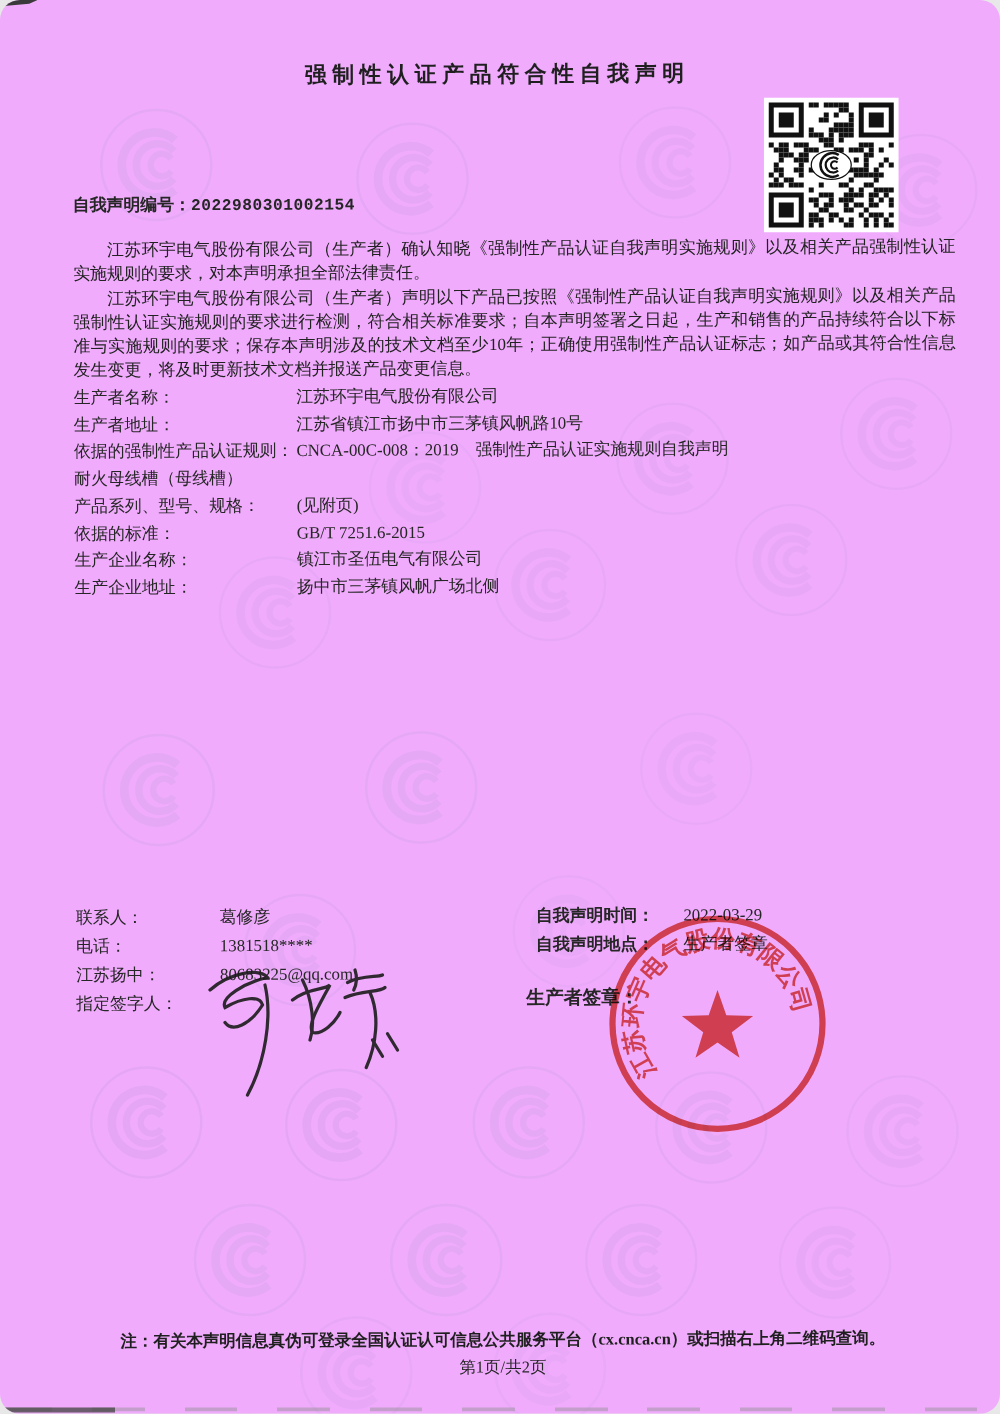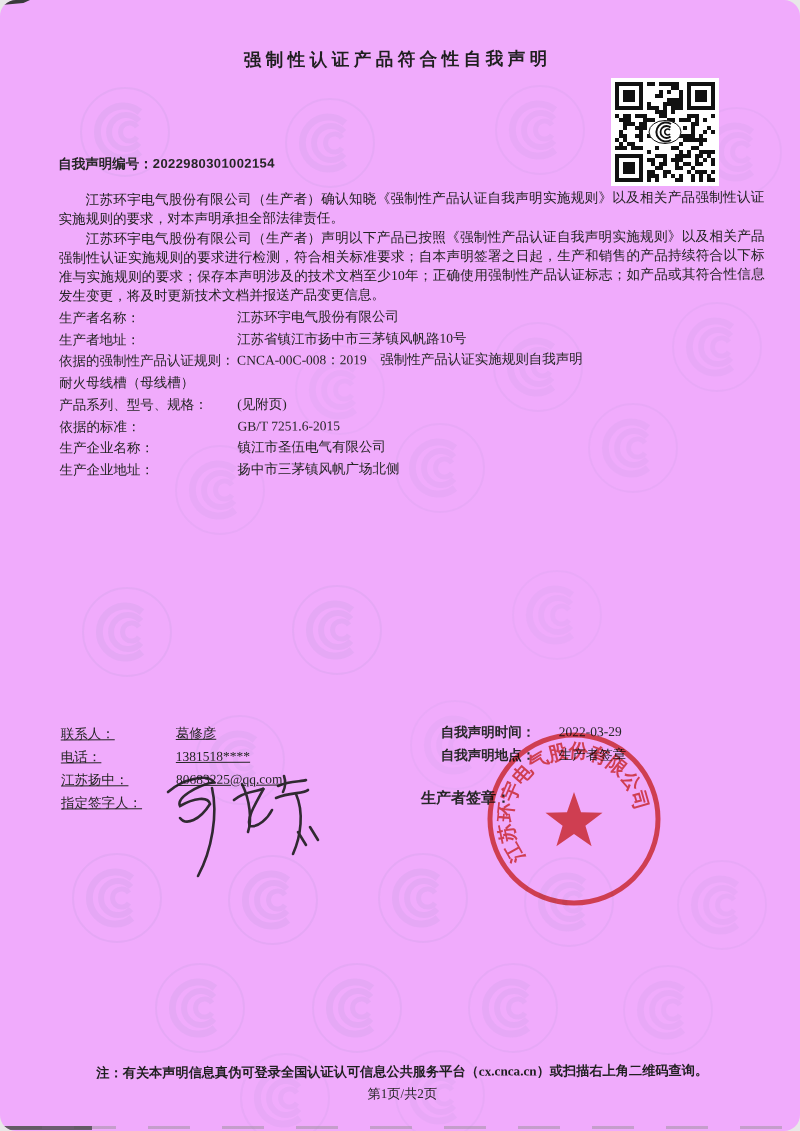--- a/index.html
+++ b/index.html
@@ -10,34 +10,34 @@
     color:#262626;
     border-radius:16px;
   }
   .tilt{position:absolute;inset:0;transform:rotate(-0.25deg);}
   
   .doc-title{
     position:absolute;top:47px;left:0;right:0;text-align:center;
     font-size:17.5px;font-weight:bold;letter-spacing:4.5px;color:#1f1f1f;
   }
   .decl-line{position:absolute;left:60px;top:154px;font-size:13.5px;font-weight:bold;}
-  .decl-line .num{font-family:Liberation Sans, sans-serif;font-size:13px;letter-spacing:.4px;text-align:center;}
+  .decl-line .num{font-family:Liberation Mono, monospace;font-size:13px;letter-spacing:.4px;text-align:center;}
   
   .paras{position:absolute;left:60px;top:189px;width:706px;}
   .paras p{margin:0;font-size:13.6px;line-height:19.3px;text-indent:2em;text-align:justify;color:#222;}
   
   .rows{position:absolute;font-size:13.5px;}
   .rows .row{display:flex;}
   #fields-block{left:60px;top:306px;}
   #fields-block .row{line-height:21.7px;}
   #fields-block .lbl{width:178px;flex:none;}
   #contact-block{left:60px;top:722px;}
-  #contact-block .row{line-height:22.9px;text-decoration:underline;}
+  #contact-block .row{line-height:22.9px;}
   #contact-block .lbl{width:115px;flex:none;}
-  #meta-block{left:440px;top:722px;}
+  #meta-block{left:428px;top:722px;}
   #meta-block .row{line-height:22.9px;}
   #meta-block .lbl{width:118px;flex:none;font-weight:bold;}
   .seal-label{position:absolute;left:420px;top:789px;font-size:15px;font-weight:bold;}
   
   .footer-note{position:absolute;left:0;right:0;top:1063px;text-align:center;
     font-size:13.2px;font-weight:bold;color:#1f1f1f;}
   .page-num{position:absolute;left:0;right:0;top:1085px;text-align:center;font-size:13.2px;}
   
   #watermarks{position:absolute;inset:0;pointer-events:none;}
   .wm{position:absolute;filter:blur(.4px);}

